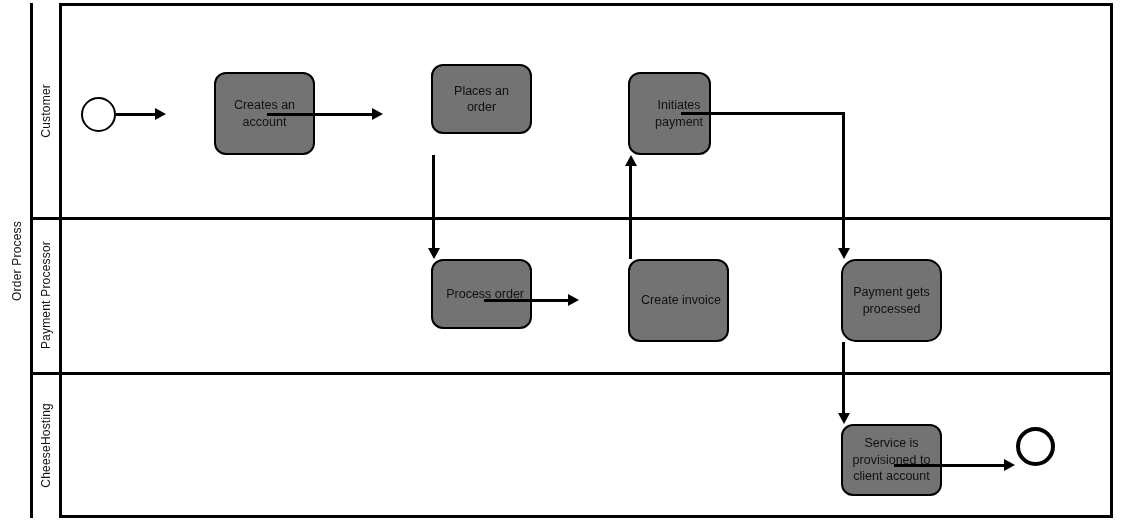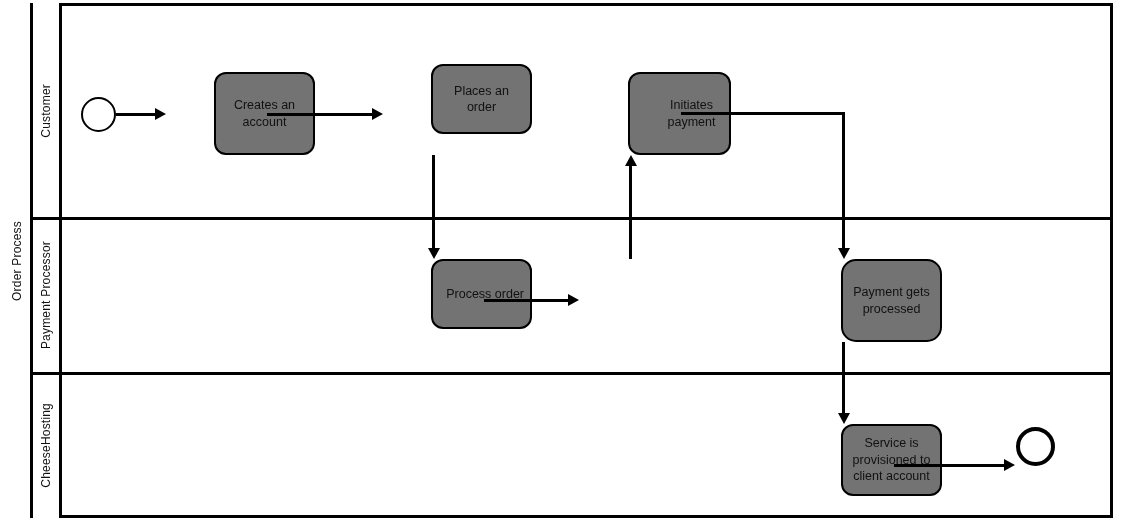--- a/index.html
+++ b/index.html
@@ -71,34 +71,37 @@
     <span>Creates an account</span>
   </div>
 
   <div class="conn h" style="left:267px;top:113px;width:110px;"></div>
   <div class="arrow right" style="left:372px;top:107.5px;"></div>
 
   <div class="task" style="left:383px;top:64px;width:101px;height:70px;">
     <span>Places an order</span>
   </div>
 
-  <div class="task" style="left:580px;top:72px;width:103px;height:83px;padding-left:24px;">
+  <div class="task" style="left:580px;top:72px;width:83px;height:83px;padding-left:24px;">
     <span>Initiates payment</span>
   </div>
 
   <div class="conn v" style="left:432px;top:155px;height:95px;"></div>
   <div class="arrow down" style="left:427.5px;top:248px;"></div>
 
   <div class="task" style="left:383px;top:259px;width:101px;height:70px;">
     <span>Process order</span>
   </div>
 
   <div class="conn h" style="left:484px;top:299px;width:85px;"></div>
   <div class="arrow right" style="left:568px;top:293.5px;"></div>
 
+  <div class="task" style="left:580px;top:259px;width:101px;height:83px;">
+    <span>Create invoice</span>
+  </div>
 
   <div class="conn v" style="left:629px;top:166px;height:93px;"></div>
   <div class="arrow up" style="left:624.5px;top:155px;"></div>
 
   <div class="conn h" style="left:681px;top:112px;width:164px;"></div>
   <div class="conn v" style="left:842px;top:112px;height:136px;"></div>
   <div class="arrow down" style="left:837.5px;top:248px;"></div>
 
   <div class="task" style="left:793px;top:259px;width:101px;height:83px;border-radius:15px;">
     <span>Payment gets processed</span>

